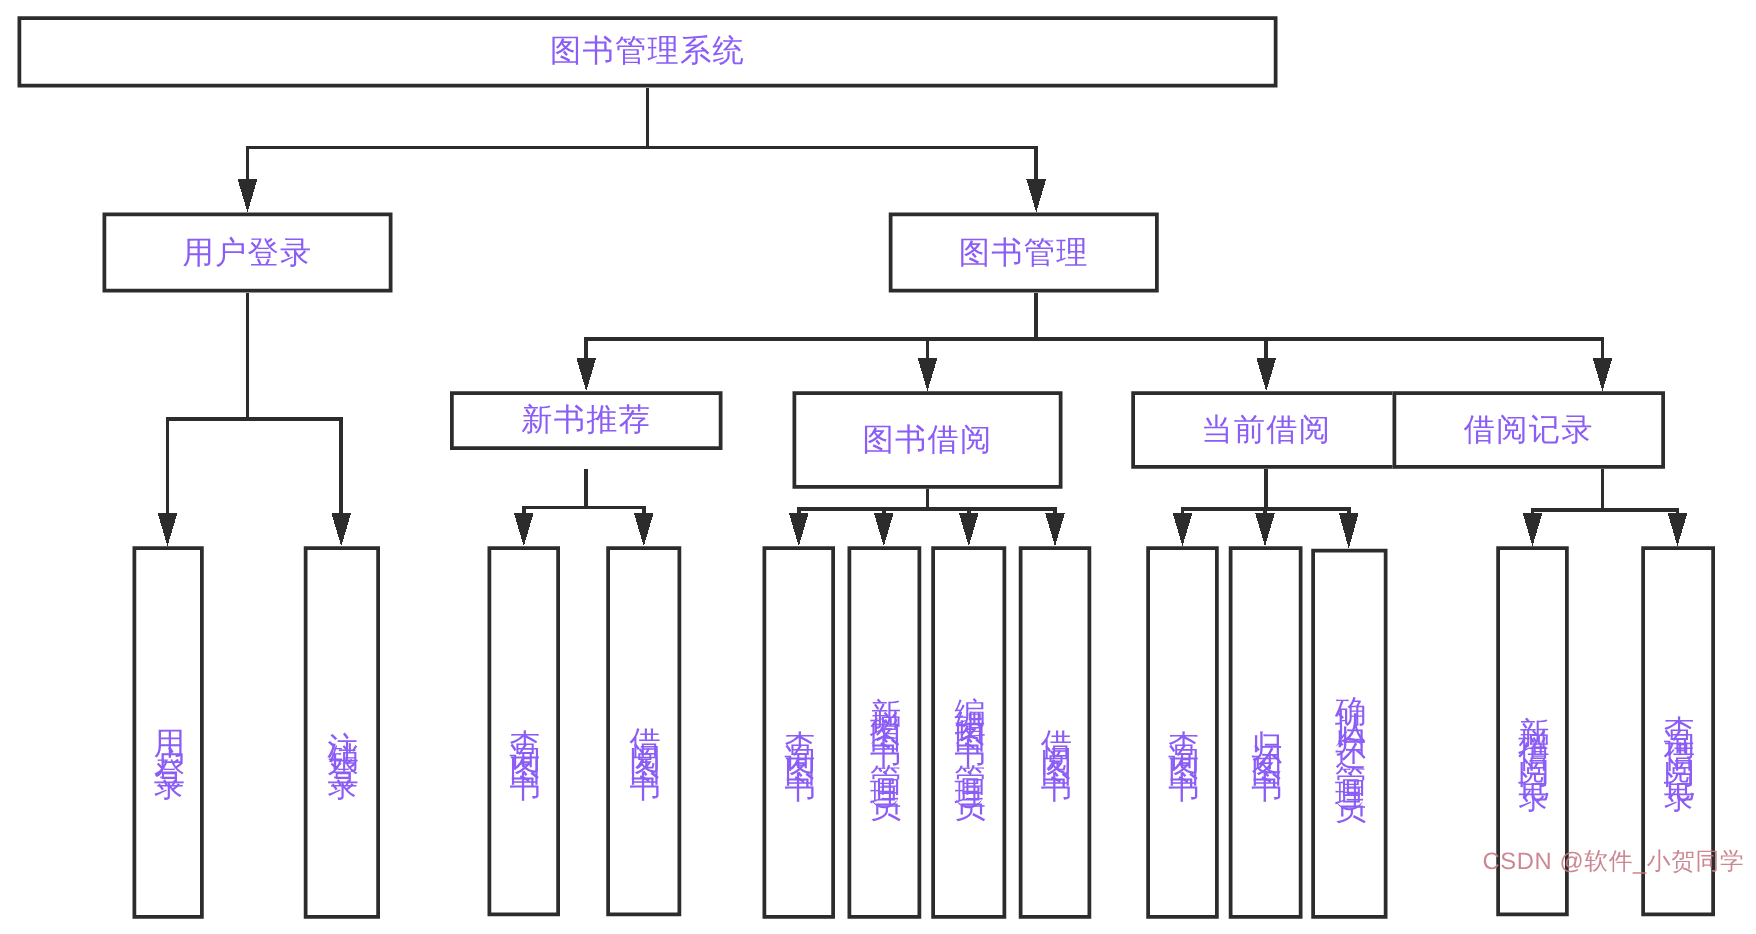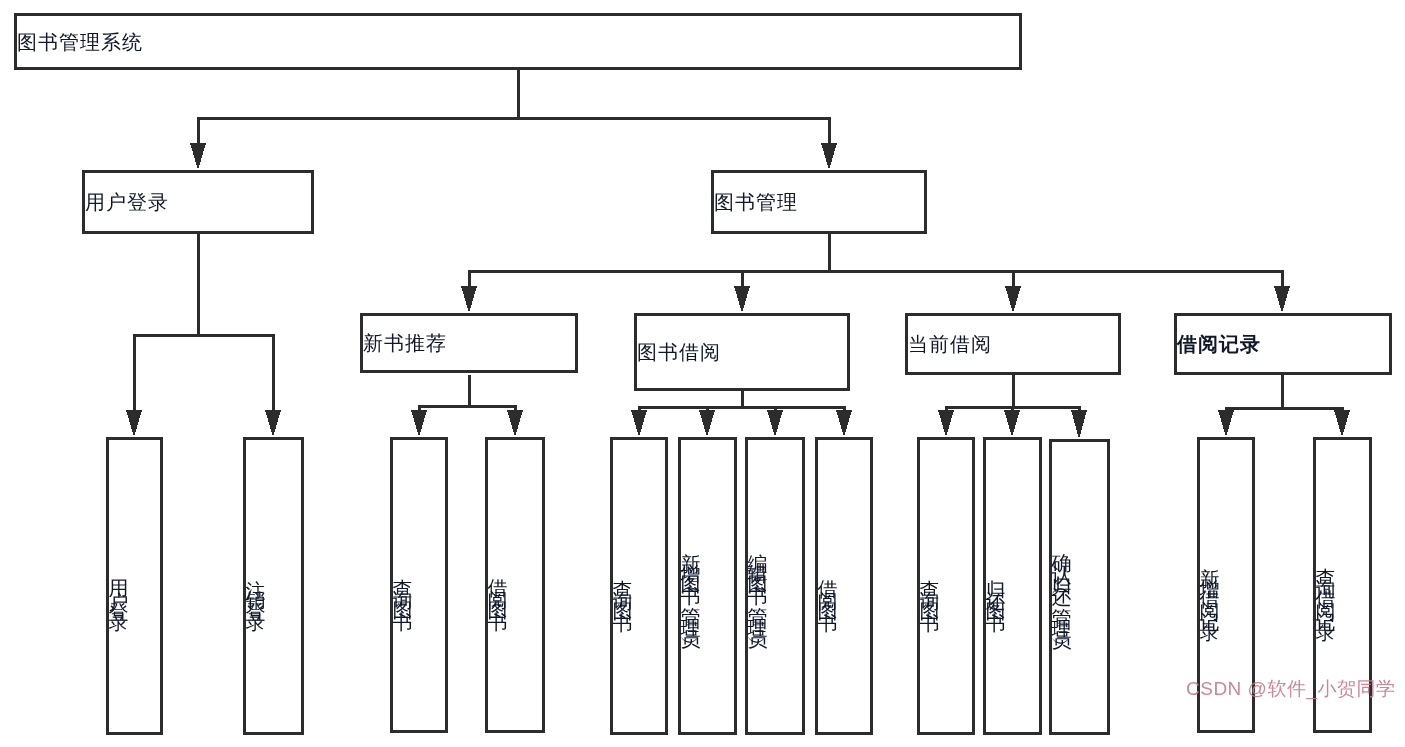--- a/index.html
+++ b/index.html
@@ -23,22 +23,23 @@
     height: 747px;
     z-index: 1;
   }
   .node {
     position: absolute;
     box-sizing: border-box;
     border: 3px solid #2c2c2c;
     background: #ffffff;
     display: flex;
     align-items: center;
-    color: #0f172a;
-    font-size: 20px;
+    justify-content: center;
+    color: #8b5cf6;
+    font-size: 25px;
     line-height: 1;
     z-index: 2;
   }
   .node .hlabel {
     letter-spacing: 1px;
     white-space: nowrap;
   }
   .node .vlabel {
     writing-mode: vertical-rl;
     text-orientation: mixed;
@@ -142,33 +143,33 @@
   </div>
 
   <div class="node" style="left:82px; top:170px; width:232px; height:64px;">
     <span class="hlabel">用户登录</span>
   </div>
 
   <div class="node" style="left:711px; top:170px; width:216px; height:64px;">
     <span class="hlabel">图书管理</span>
   </div>
 
-  <div class="node" style="left:360px; top:313px; width:218px; height:60px;">
+  <div class="node" style="left:360px; top:313px; width:218px; height:47px;">
     <span class="hlabel">新书推荐</span>
   </div>
 
   <div class="node" style="left:634px; top:313px; width:216px; height:78px;">
     <span class="hlabel">图书借阅</span>
   </div>
 
   <div class="node" style="left:905px; top:313px; width:216px; height:62px;">
     <span class="hlabel">当前借阅</span>
   </div>
 
-  <div class="node" style="left:1174px; top:313px; width:218px; height:62px;font-weight:bold;">
+  <div class="node" style="left:1114px; top:313px; width:218px; height:62px;">
     <span class="hlabel">借阅记录</span>
   </div>
 
   <div class="node" style="left:106px; top:437px; width:57px; height:298px;">
     <span class="vlabel">用户登录</span>
   </div>
 
   <div class="node" style="left:243px; top:437px; width:61px; height:298px;">
     <span class="vlabel">注销登录</span>
   </div>

